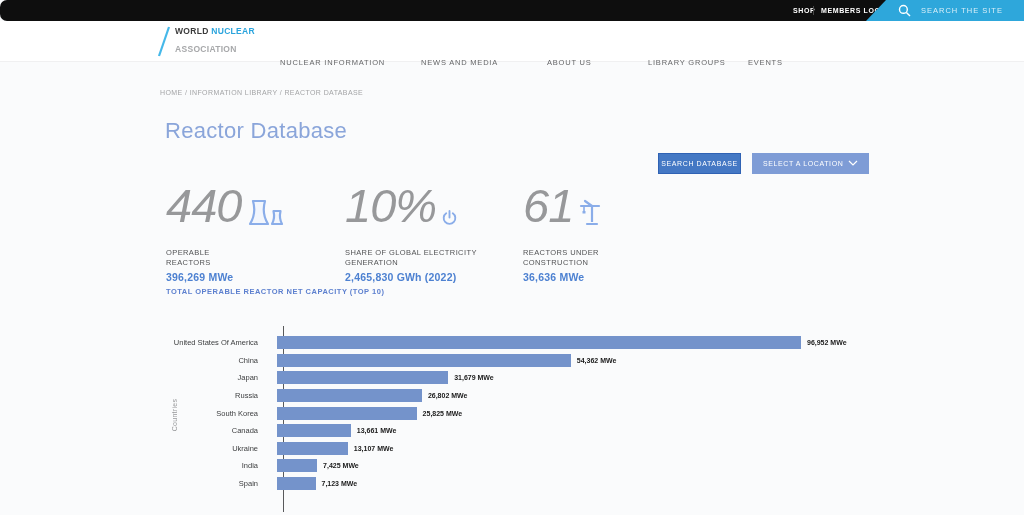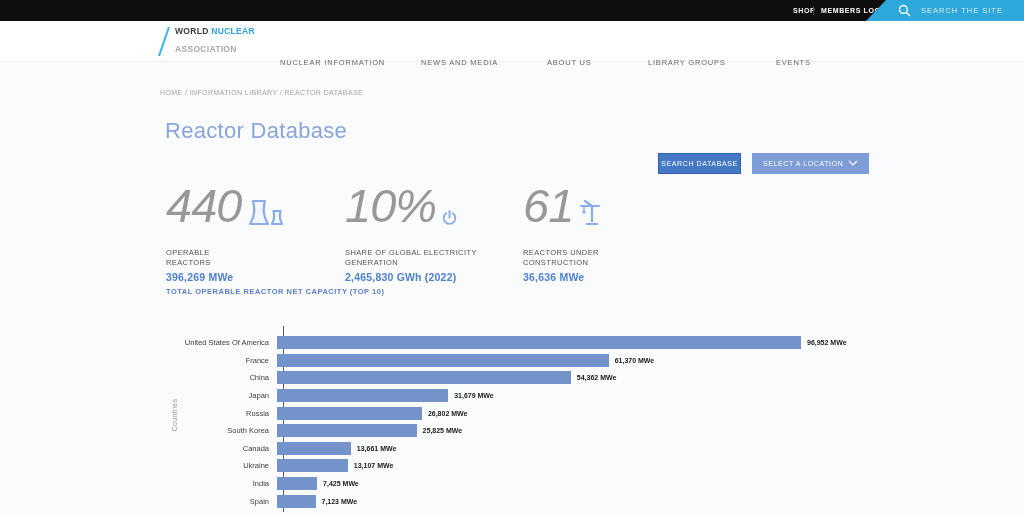--- a/index.html
+++ b/index.html
@@ -1,42 +1,42 @@
 <!DOCTYPE html>
 <html><head>
 <meta charset="utf-8">
 <style>
   * { margin:0; padding:0; box-sizing:border-box; }
   html,body { width:1024px; height:515px; overflow:hidden; }
   body { font-family:"Liberation Sans", sans-serif; background:#fafbfc; position:relative; }
   .screen { position:absolute; inset:0; width:1024px; height:515px; overflow:hidden; }
 
   
-  .topbar { position:absolute; left:0; top:0; width:1024px; height:21px; background:#0e0e0e; z-index:5; }
+  .topbar { position:absolute; left:0; top:0; width:1024px; height:21px; background:#0e0e0e; z-index:5;border-radius:7px; }
   .tb-link { position:absolute; top:0; height:21px; display:flex; align-items:center;
              color:#ffffff; font-size:7px; letter-spacing:.6px; font-weight:700; cursor:pointer; text-decoration:none; }
   .tb-shop { left:793px; }
   .tb-members { left:821px; }
   .tb-divider { position:absolute; left:813px; top:6px; width:1px; height:9px; background:#4a4a4a; }
   .searchwedge { position:absolute; left:866px; top:0; width:158px; height:21px; background:#2ea7db;
                  clip-path:polygon(20px 0, 100% 0, 100% 100%, 0 100%); display:flex; align-items:center; cursor:pointer; }
   .searchwedge .mag { margin-left:32px; display:flex; align-items:center; }
   .searchwedge input { background:transparent; border:none; outline:none; color:#fff; width:100px; margin-left:10px;
                        font-size:7.5px; letter-spacing:1px; font-family:"Liberation Sans",sans-serif; }
   .searchwedge input::placeholder { color:rgba(255,255,255,.82); }
 
   
   .header { position:absolute; left:0; top:21px; width:1024px; height:41px; background:#ffffff; border-bottom:1px solid #f0f0f1; z-index:4; }
   .logo { position:absolute; left:156px; top:4px; display:flex; cursor:pointer; }
   .logo-text { margin-left:3px; margin-top:2px; }
   .logo-l1 { font-size:8.5px; font-weight:700; letter-spacing:.3px; line-height:9px; }
   .logo-w1 { color:#3b3b3b; } .logo-w2 { color:#2aa4dd; }
   .logo-l2 { font-size:8.5px; font-weight:700; letter-spacing:.3px; color:#a7a8aa; line-height:9px; margin-top:9px; }
   .nav-item { position:absolute; top:25px; font-size:7.5px; color:#666769; letter-spacing:.8px; cursor:pointer; white-space:nowrap;margin-top:12px; }
-  .nav-0 { left:280px; } .nav-1 { left:421px; } .nav-2 { left:547px; } .nav-3 { left:648px; } .nav-4 { left:776px; }
+  .nav-0 { left:280px; } .nav-1 { left:421px; } .nav-2 { left:547px; } .nav-3 { left:648px; } .nav-4 { left:748px; }
 
   
   .breadcrumb { position:absolute; left:160px; top:89px; font-size:7px; color:#a3a4a6; letter-spacing:.4px; cursor:pointer; }
   .page-title { position:absolute; left:165px; top:118px; font-size:22px; font-weight:400; color:#8aa5da; letter-spacing:.3px; }
 
   .btn { position:absolute; top:153px; height:21px; display:flex; align-items:center; justify-content:center;
          color:#fff; font-size:7px; letter-spacing:.6px; cursor:pointer; }
   .btn-search-db { left:658px; width:83px; background:#4478c4; border:1px solid #2f62b4; }
   .btn-select-loc { left:752px; width:117px; background:#7e9cd6; justify-content:space-between; padding:0 11px; }
 
@@ -48,21 +48,21 @@
   .stat-icon { margin-left:6px; margin-bottom:2px; display:flex; }
   .stat-label { margin-top:20px; font-size:7.5px; font-weight:500; letter-spacing:.4px; color:#525355; line-height:9.5px; }
   .stat-1 .stat-label { width:86px; } .stat-2 .stat-label { width:136px; } .stat-3 .stat-label { width:104px; }
   .stat-metric { margin-top:4px; font-size:10.5px; font-weight:700; color:#4d81d1; letter-spacing:.2px; }
 
   
   .chart-title { position:absolute; left:166px; top:287px; font-size:7.5px; font-weight:700; color:#5d80cf; letter-spacing:.5px; }
   .chart { position:absolute; left:160px; top:334px; width:740px; }
   .chart-axis { position:absolute; left:283px; top:326px; width:1px; height:186px; background:#58595b; }
   .crow { display:flex; align-items:center; height:17.6px; }
-  .clabel { width:116px; padding-right:7px; text-align:right; font-size:7.5px; color:#3f4042; white-space:nowrap; flex:none; }
+  .clabel { width:116px; padding-right:18px; text-align:right; font-size:7.5px; color:#3f4042; white-space:nowrap; flex:none; }
   .cbarzone { display:flex; align-items:center; flex:1; padding-left:1px; }
   .cbar { height:13px; flex:none; }
   .cval { margin-left:6px; font-size:7px; font-weight:700; color:#1a1a1a; white-space:nowrap; }
   .chart-ylabel { position:absolute; left:146px; top:410px; width:60px; height:10px; text-align:center;
                   font-size:7px; color:#97989a; transform:rotate(-90deg); letter-spacing:.3px; }
 </style>
 </head>
 <body>
 
 <div class="screen">
@@ -167,27 +167,20 @@
   <div class="chart-ylabel">Countries</div>
   <div class="chart" id="chart-rows">
       <div class="crow">
         <div class="clabel">United States Of America</div>
         <div class="cbarzone">
           <div class="cbar" style="width: 524px; background: rgb(116, 147, 203);"></div>
           <div class="cval">96,952 MWe</div>
         </div>
       </div>
       <div class="crow">
-        <div class="clabel">France</div>
-        <div class="cbarzone">
-          <div class="cbar" style="width: 331.7px; background: rgb(116, 147, 203);"></div>
-          <div class="cval">61,370 MWe</div>
-        </div>
-      </div>
-      <div class="crow">
         <div class="clabel">China</div>
         <div class="cbarzone">
           <div class="cbar" style="width: 293.8px; background: rgb(116, 147, 203);"></div>
           <div class="cval">54,362 MWe</div>
         </div>
       </div>
       <div class="crow">
         <div class="clabel">Japan</div>
         <div class="cbarzone">
           <div class="cbar" style="width: 171.2px; background: rgb(116, 147, 203);"></div>

